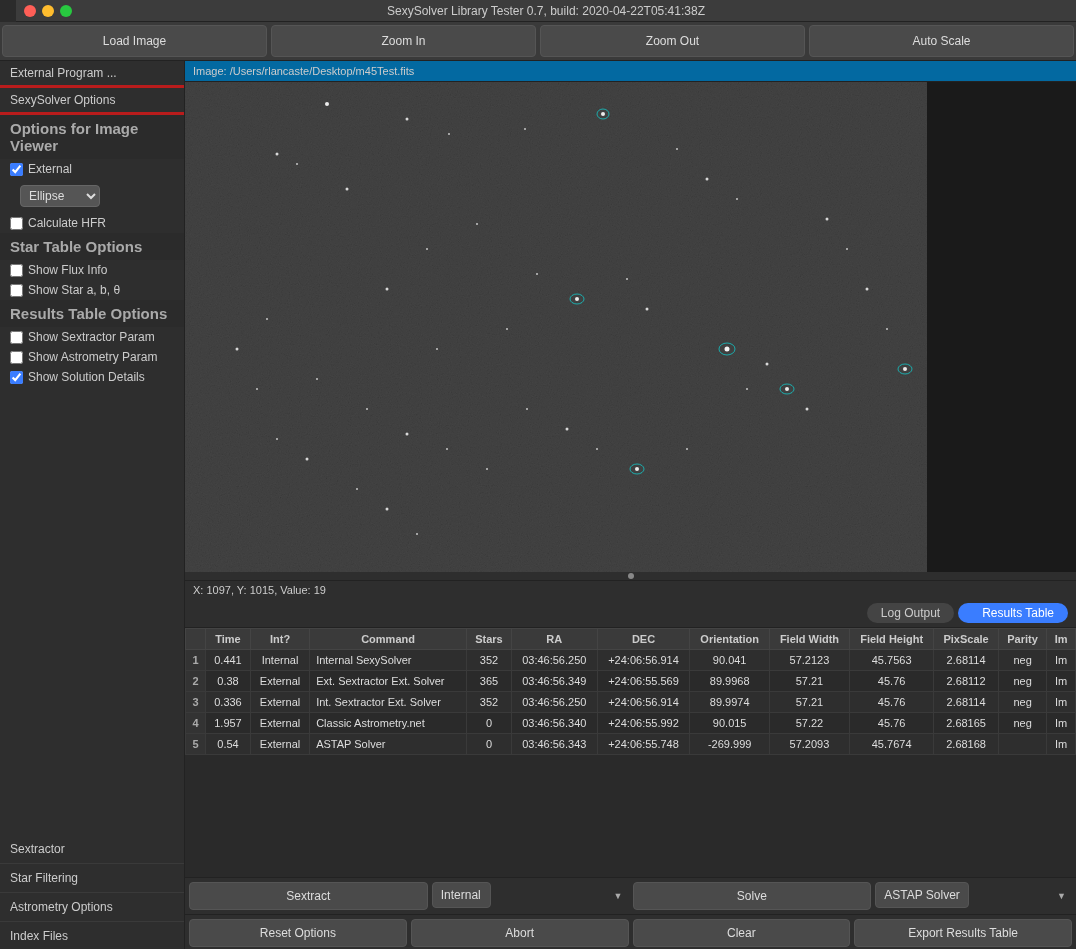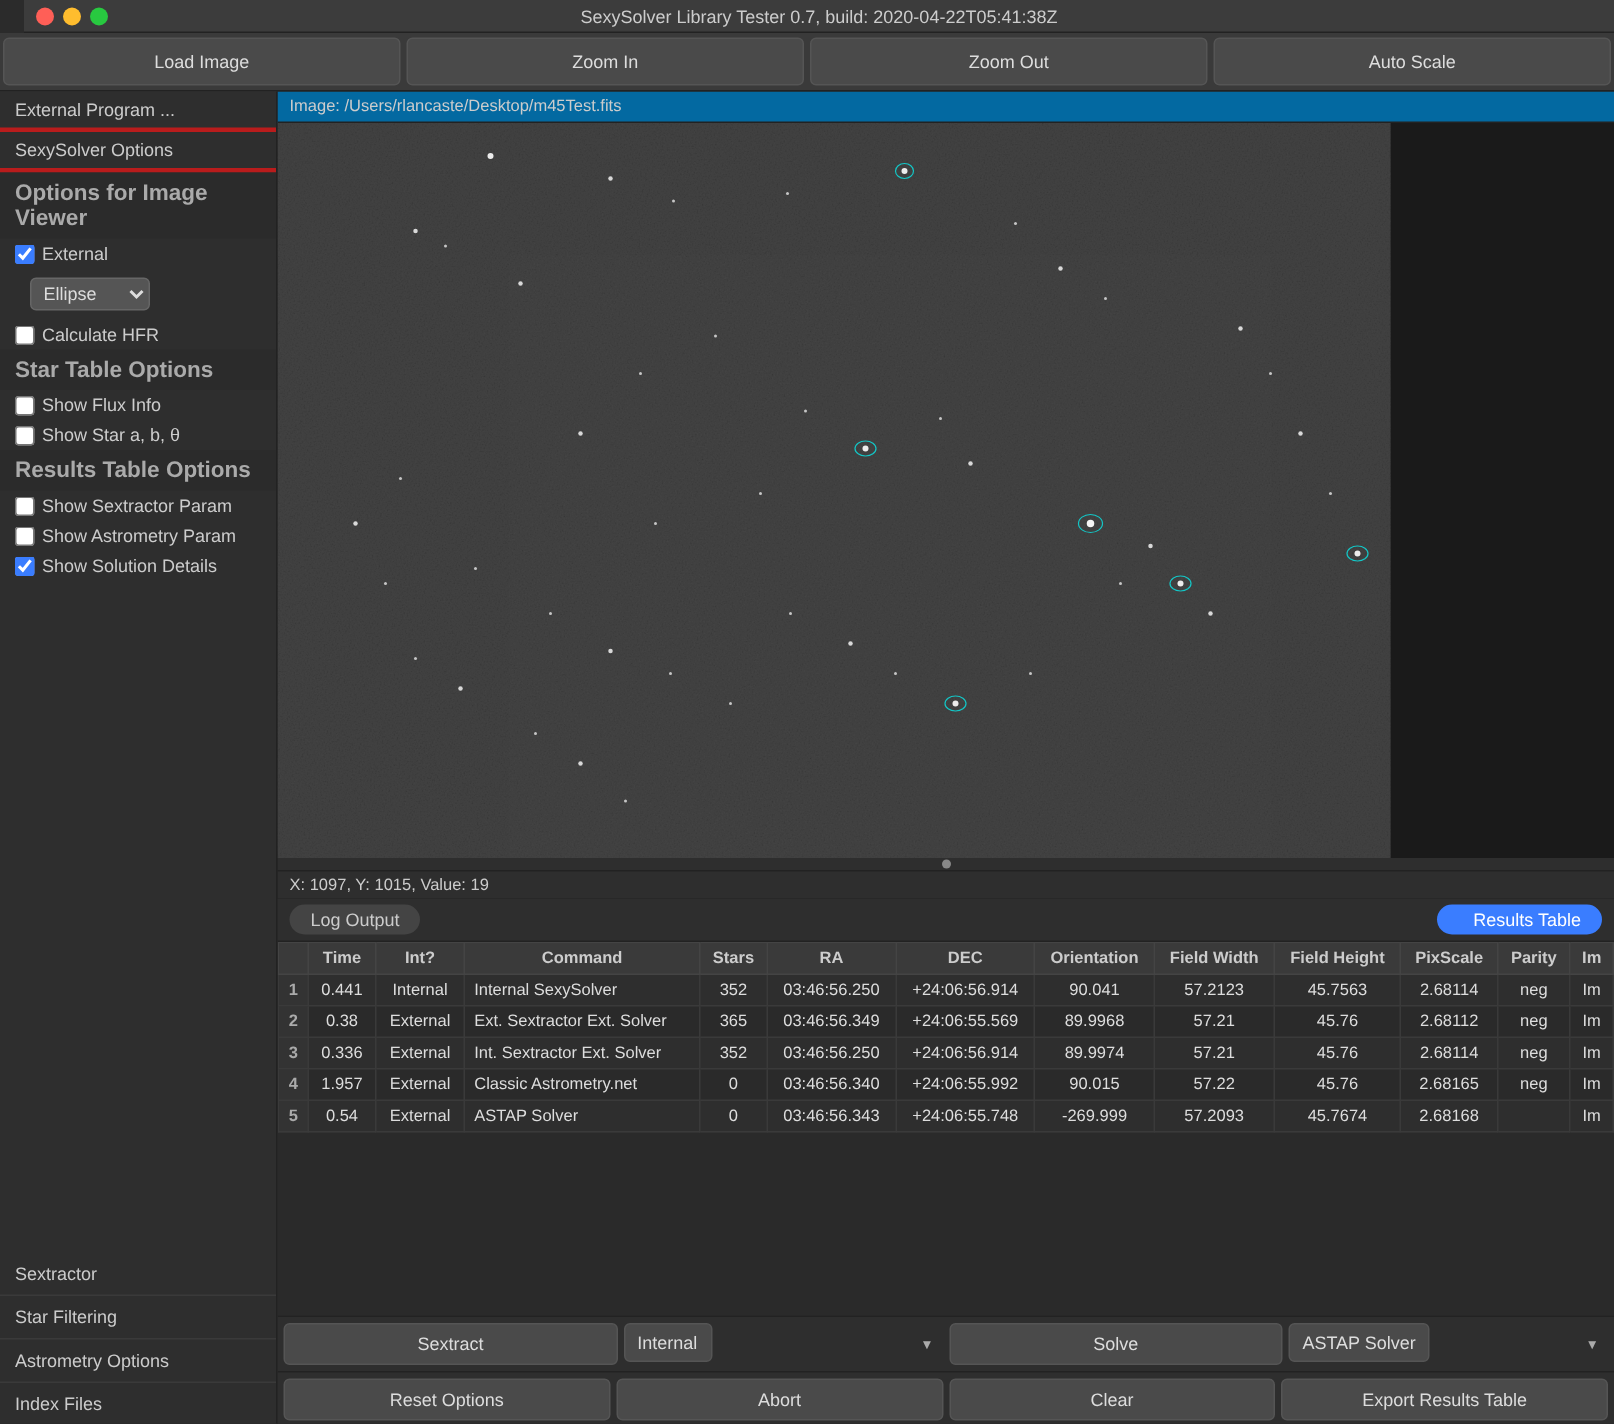--- a/index.html
+++ b/index.html
@@ -169,21 +169,21 @@
       flex-direction: column;
       background: #2a2a2a;
       overflow: hidden;
     }
     .tabs-bar {
       display: flex;
       background: #2e2e2e;
       padding: 4px 8px;
       gap: 4px;
       align-items: center;
-      justify-content: space-between;
+      justify-content: flex-end;
       border-bottom: 1px solid #222;
     }
     .tab-btn {
       padding: 3px 14px;
       border-radius: 10px;
       border: none;
       cursor: pointer;
       font-size: 12px;
     }
     .tab-btn.active {
@@ -245,21 +245,21 @@
       gap: 4px;
       border-bottom: 1px solid #222;
     }
     .bottom-row2 {
       display: flex;
       padding: 4px 4px;
       gap: 4px;
     }
     .bottom-btn {
       flex: 1;
-      padding: 6px 4px;
+      padding: 6px 20px;
       background: #4a4a4a;
       border: 1px solid #555;
       color: #ddd;
       font-size: 12px;
       cursor: pointer;
       border-radius: 4px;
       text-align: center;
     }
     .bottom-select {
       flex: 1;

